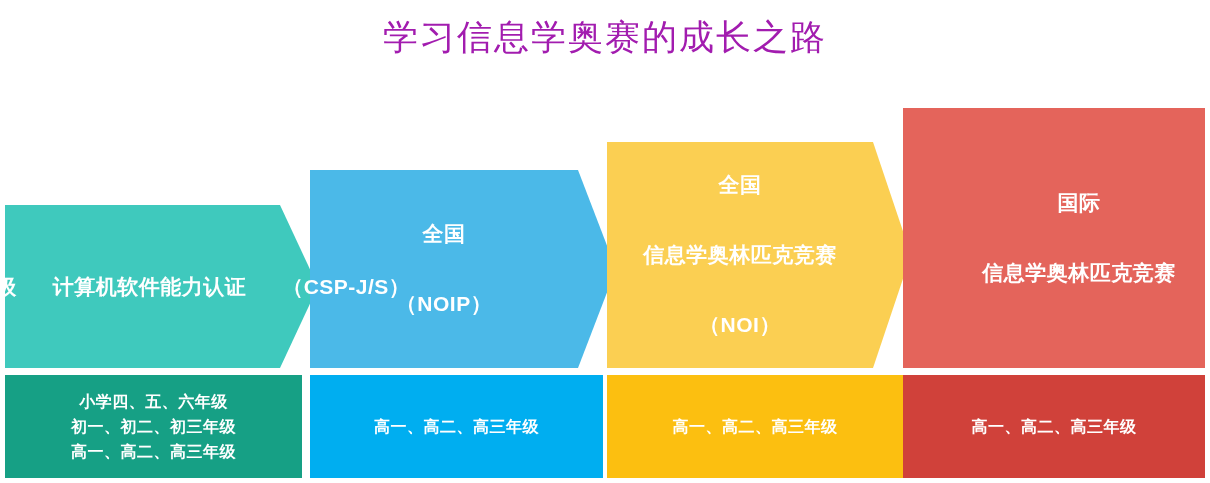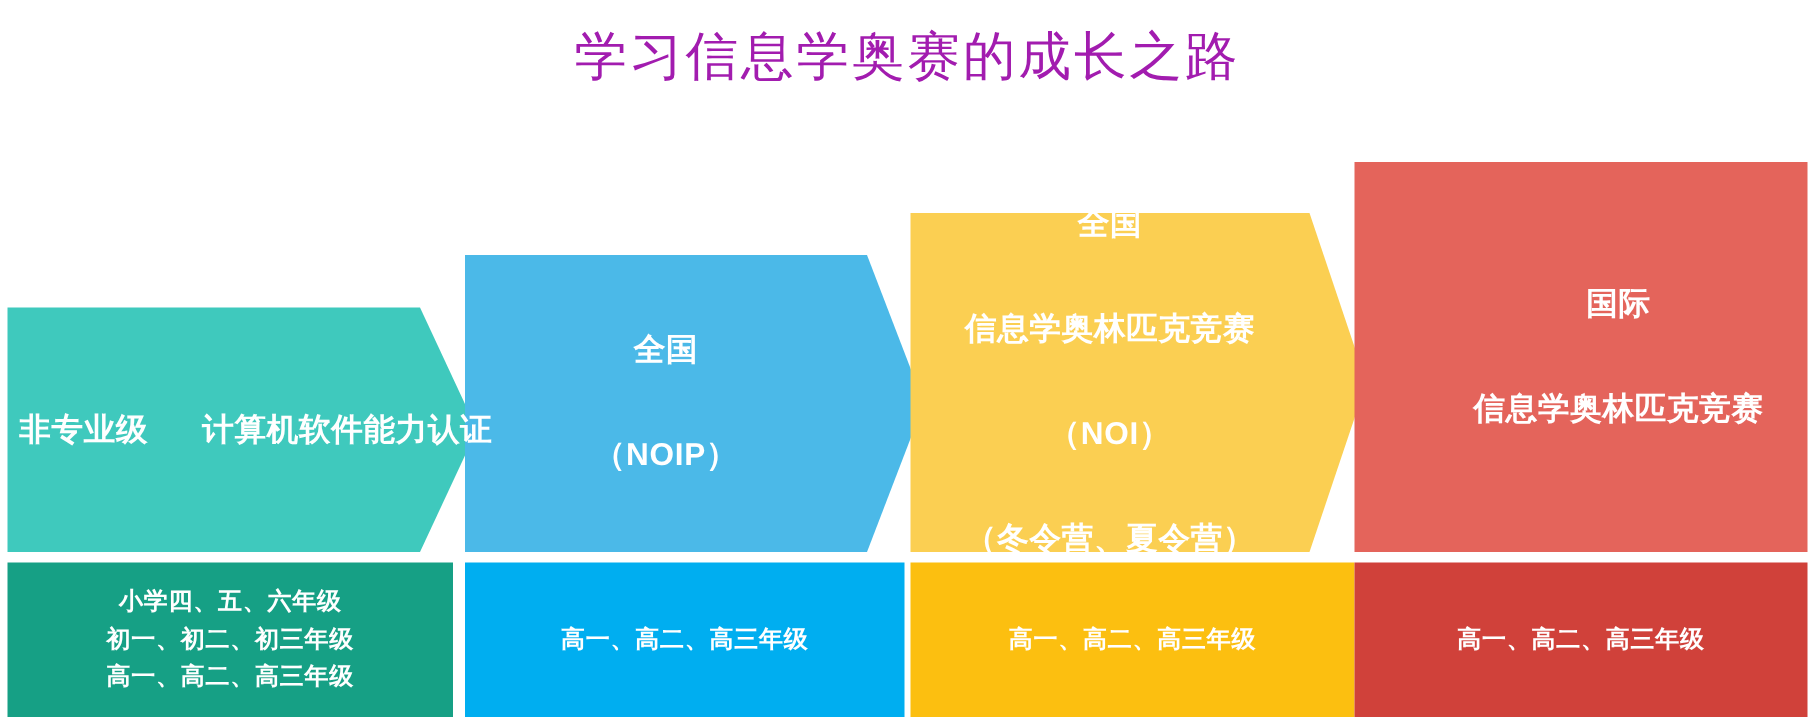--- a/index.html
+++ b/index.html
@@ -78,30 +78,30 @@
 
       <polygon points="607,142 873,142 911,255 873,368 607,368" fill="#fbcf52"></polygon>
 
       <polygon points="903,108 1205,108 1205,368 903,368" fill="#e4645b"></polygon>
     </svg>
   </div>
 
   <div class="blk-label" style="left: 5px; width: 275px; top: 205px; height: 163px; display: flex; flex-direction: row; align-items: center; justify-content: center; margin-left: 28px;">
       <span class="ln">非专业级</span>
       <span class="ln">计算机软件能力认证</span>
+      <span class="ln">（CSP-J/S）</span>
     </div>
   <div class="blk-label" style="left: 310px; width: 268px; top: 170px; height: 198px; display: flex; flex-direction: column; align-items: center; justify-content: center;">
       <span class="ln">全国</span>
       <span class="ln">（NOIP）</span>
     </div>
   <div class="blk-label" style="left: 607px; width: 266px; top: 142px; height: 226px; display: flex; flex-direction: column; align-items: center; justify-content: center;">
       <span class="ln">全国</span>
       <span class="ln">信息学奥林匹克竞赛</span>
       <span class="ln">（NOI）</span>
-      <span class="ln">（冬令营、夏令营）</span>
     </div>
   <div class="blk-label" style="left: 903px; width: 302px; top: 108px; height: 260px; display: flex; flex-direction: column; align-items: center; justify-content: center; margin-left: 25px;">
       <span class="ln">国际</span>
       <span class="ln">信息学奥林匹克竞赛</span>
     </div>
 
   <div class="foot" style="left: 5px; top: 375px; width: 297px; height: 103px; background: rgb(22, 160, 133);">
     <div class="foot-label">
         <span class="ln">小学四、五、六年级</span>
         <span class="ln">初一、初二、初三年级</span>

